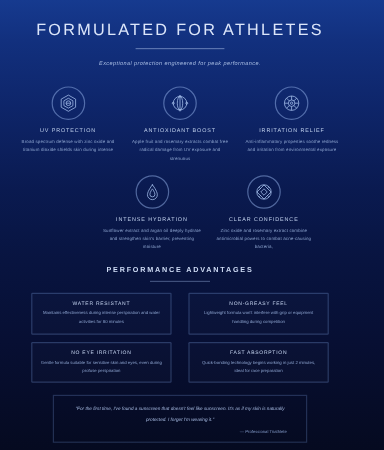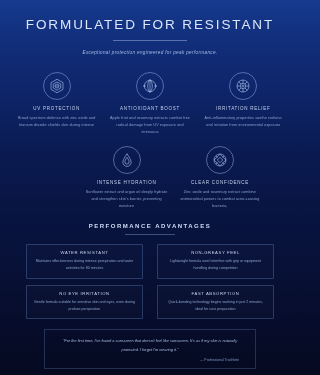--- a/index.html
+++ b/index.html
@@ -137,21 +137,21 @@
     font-size: 3.5px;
     color: #7f96c4;
     text-align: right;
     padding-right: 6px;
   }
 </style>
 </head>
 <body>
 
 <section class="hero">
-  <h1 class="hero-title">FORMULATED FOR RESISTANT</h1>
+  <h1 class="hero-title">FORMULATED FOR ATHLETES</h1>
   <div class="hero-rule"></div>
   <p class="hero-sub">Exceptional protection engineered for peak performance.</p>
 </section>
 
 <section class="features">
 
   <div class="feature">
     <div class="icon-ring">
       <svg width="18" height="18" viewBox="0 0 24 24" fill="none" stroke="#9fb8e6" stroke-width="0.9">
         <polygon points="12,3 20,7.5 20,16.5 12,21 4,16.5 4,7.5"></polygon>

